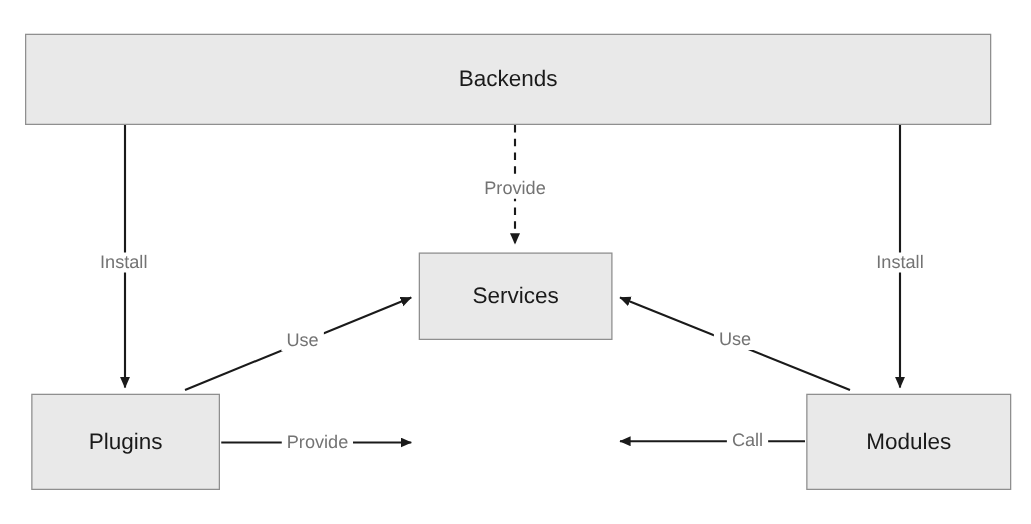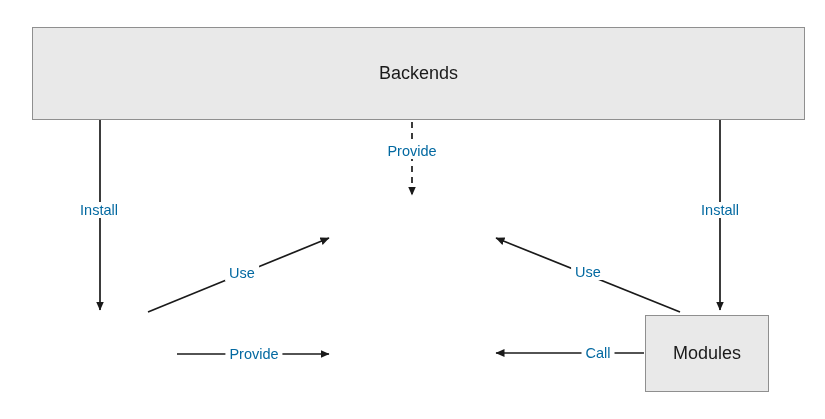--- a/index.html
+++ b/index.html
@@ -40,21 +40,21 @@
   }
   .node.wide .node-label {
     max-width: none;
   }
   .edge-label {
     position: absolute;
     transform: translate(-50%, -50%);
     background: #ffffff;
     padding: 0 4px;
     font-size: 14.5px;
-    color: #0369a1;
+    color: #737373;
     white-space: nowrap;
   }
 </style>
 </head>
 <body>
 
 <div class="canvas">
 
   <svg class="edge-layer" viewBox="0 0 825 419">
     <defs>
@@ -71,28 +71,34 @@
 
     <line x1="148" y1="312" x2="329" y2="238" stroke="#1a1a1a" stroke-width="1.7" marker-end="url(#arrowhead)"></line>
 
     <line x1="680" y1="312" x2="496" y2="238" stroke="#1a1a1a" stroke-width="1.7" marker-end="url(#arrowhead)"></line>
 
     <line x1="177" y1="354" x2="329" y2="354" stroke="#1a1a1a" stroke-width="1.7" marker-end="url(#arrowhead)"></line>
 
     <line x1="644" y1="353" x2="496" y2="353" stroke="#1a1a1a" stroke-width="1.7" marker-end="url(#arrowhead)"></line>
   </svg>
 
-  <div class="node wide" style="left:32px; top:27px; width:773px; height:93px;">
+  <div class="node wide" style="left:20px; top:27px; width:773px; height:73px;">
     <span class="node-label">Backends</span>
   </div>
 
+  <div class="node" style="left:335px; top:202px; width:155px; height:70px;">
+    <span class="node-label">Services</span>
+  </div>
+
+  <div class="node" style="left:25px; top:315px; width:151px; height:77px;">
+    <span class="node-label">Plugins</span>
+  </div>
 
 
-
-  <div class="node" style="left:645px; top:315px; width:124px; height:77px;align-items:center;">
+  <div class="node" style="left:645px; top:315px; width:164px; height:77px;align-items:center;">
     <span class="node-label">Modules</span>
   </div>
 
   <div class="edge-label" style="left:99px; top:210px;">Install</div>
 
   <div class="edge-label" style="left:412px; top:151px;">Provide</div>
 
   <div class="edge-label" style="left:720px; top:210px;">Install</div>
 
   <div class="edge-label" style="left:242px; top:273px;">Use</div>

